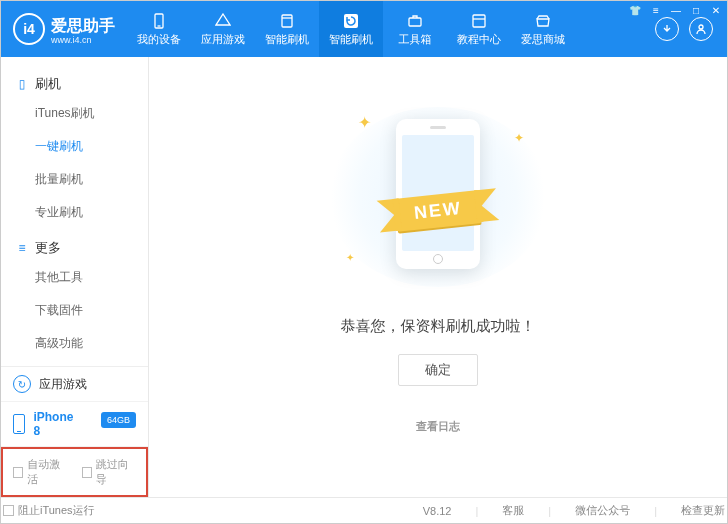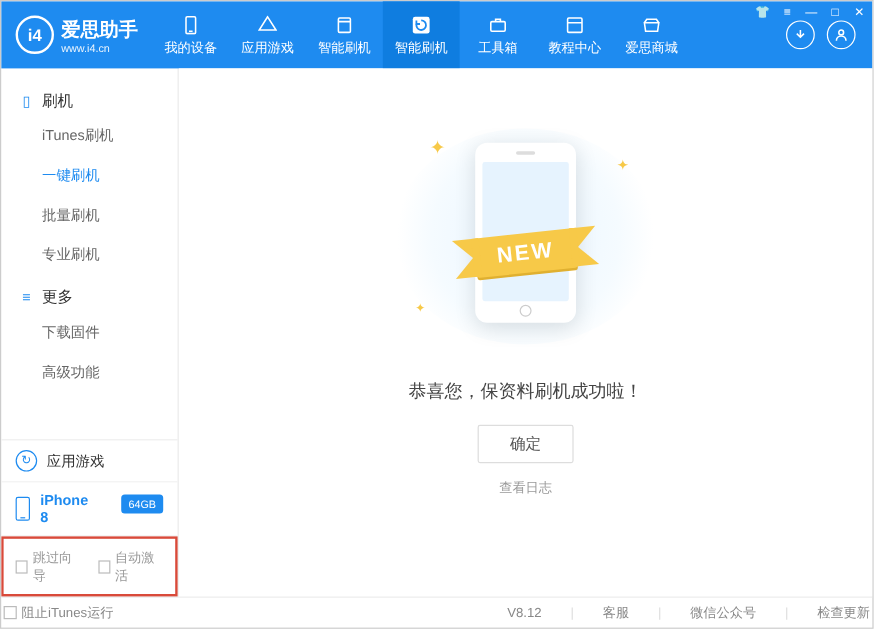--- a/index.html
+++ b/index.html
@@ -47,21 +47,21 @@
   .phone-screen { position: absolute; top: 16px; left: 6px; right: 6px; bottom: 18px; background: #e6f3fe; border-radius: 2px; }
   .phone-home { position: absolute; bottom: 5px; left: 50%; transform: translateX(-50%); width: 10px; height: 10px; border: 1.5px solid #ccc; border-radius: 50%; }
   .phone-speaker { position: absolute; top: 7px; left: 50%; transform: translateX(-50%); width: 16px; height: 3px; background: #ddd; border-radius: 2px; }
   .ribbon { position: absolute; left: 50%; top: 52%; transform: translate(-50%,-20%) rotate(-6deg); background: #f7c948; color: #fff; font-weight: bold; font-size: 18px; padding: 6px 18px; letter-spacing: 2px; border-radius: 2px; box-shadow: 0 2px 0 #e0b030; }
   .ribbon::before, .ribbon::after { content: ""; position: absolute; top: 0; width: 0; height: 0; border: 16px solid #f7c948; }
   .ribbon::before { left: -18px; border-left-color: transparent; border-right-width: 6px; }
   .ribbon::after { right: -18px; border-right-color: transparent; border-left-width: 6px; }
   .sparkle { position: absolute; color: #f7c948; font-size: 16px; }
   .success-text { margin-top: 30px; font-size: 15px; color: #444; }
   .ok-btn { margin-top: 18px; border: 1px solid #ddd; background: #fff; padding: 6px 26px; font-size: 13px; color: #555; cursor: pointer; border-radius: 2px; }
-  .log-link { margin-top: 13px; font-size: 11px; color: #999; cursor: pointer; }
+  .log-link { margin-top: 33px; font-size: 11px; color: #999; cursor: pointer; font-weight: bold; }
   
   
   .footer { height: 26px; border-top: 1px solid #e8e8e8; display: flex; align-items: center; font-size: 11px; color: #888; padding: 0 2px; }
   .footer .chk { color: #888; }
   .footer-right { margin-left: auto; display: flex; gap: 24px; align-items: center; }
   .footer-sep { color: #ddd; }
   
   .icon-svg { display: block; }
 </style>
 </head>
@@ -173,44 +173,45 @@
       </div>
       <div class="side-item">iTunes刷机</div>
       <div class="side-item active">一键刷机</div>
       <div class="side-item">批量刷机</div>
       <div class="side-item">专业刷机</div>
 
       <div class="side-group">
         <span class="gicon">≡</span>
         <span>更多</span>
       </div>
+      <div class="side-item">其他工具</div>
       <div class="side-item">下载固件</div>
       <div class="side-item">高级功能</div>
     </div>
 
     <div class="side-bottom">
       <div class="mode-box">
         <div class="mode-icon">↻</div>
         <span>应用游戏</span>
       </div>
       <div class="device-box" style="align-items:flex-start;gap:2px">
         <div style="display:flex;align-items:center;gap:8px">
           <div class="device-icon"></div>
           <span class="device-name">iPhone 8</span>
         </div>
         <span class="badge">64GB</span>
       </div>
       <div class="opts-box">
         <label class="chk">
           <span class="chk-box"></span>
-          <span>跳过向导</span>
+          <span>自动激活</span>
         </label>
         <label class="chk">
           <span class="chk-box"></span>
-          <span>自动激活</span>
+          <span>跳过向导</span>
         </label>
       </div>
     </div>
   </div>
 
   <div class="main">
     <div class="illus-wrap">
       <div class="halo"></div>
       <span class="sparkle" style="top:6px;left:30px">✦</span>
       <span class="sparkle" style="top:24px;right:24px;font-size:12px">✦</span>

